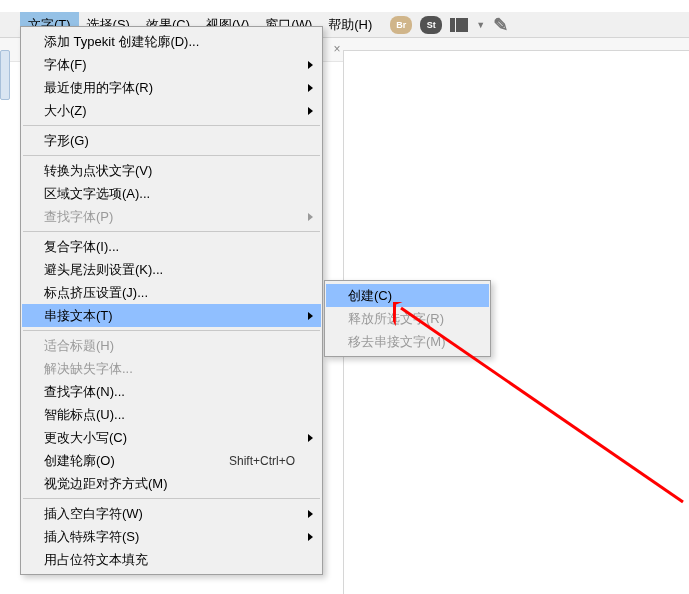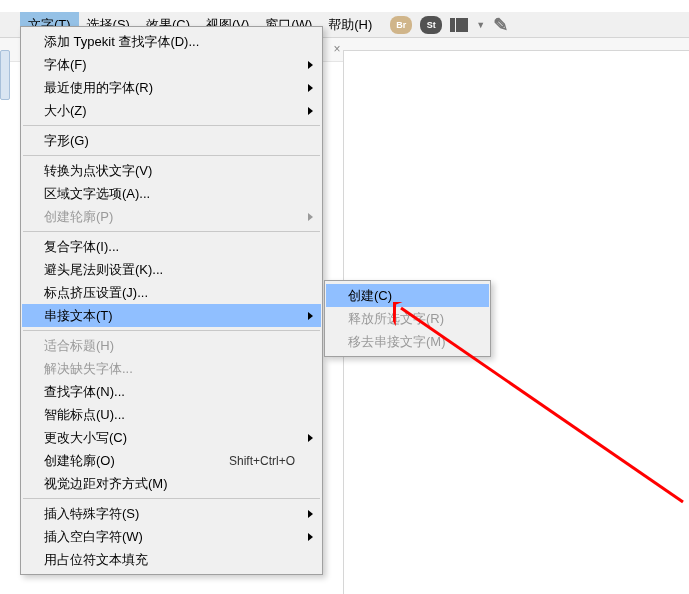--- a/index.html
+++ b/index.html
@@ -172,21 +172,21 @@
 
 <div class="strip2"></div>
 <div class="tab-x">
     <span>×</span>
   </div>
 <div class="work-area"></div>
 <div class="left-gutter"></div>
 
 <div class="dropdown">
   <div class="menu-row">
-      <span class="label">添加 Typekit 查找字体(D)...</span>
+      <span class="label">添加 Typekit 创建轮廓(D)...</span>
     </div>
   <div class="menu-row">
       <span class="label">字体(F)</span>
       <span class="sub-arrow"></span>
     </div>
   <div class="menu-row">
       <span class="label">最近使用的字体(R)</span>
       <span class="sub-arrow"></span>
     </div>
   <div class="menu-row">
@@ -198,21 +198,21 @@
       <span class="label">字形(G)</span>
     </div>
   <div class="menu-sep"></div>
   <div class="menu-row">
       <span class="label">转换为点状文字(V)</span>
     </div>
   <div class="menu-row">
       <span class="label">区域文字选项(A)...</span>
     </div>
   <div class="menu-row disabled">
-      <span class="label">创建轮廓(P)</span>
+      <span class="label">查找字体(P)</span>
       <span class="sub-arrow"></span>
     </div>
   <div class="menu-sep"></div>
   <div class="menu-row">
       <span class="label">复合字体(I)...</span>
     </div>
   <div class="menu-row">
       <span class="label">避头尾法则设置(K)...</span>
     </div>
   <div class="menu-row">
@@ -241,25 +241,25 @@
     </div>
   <div class="menu-row">
       <span class="label">创建轮廓(O)</span>
       <span class="shortcut">Shift+Ctrl+O</span>
     </div>
   <div class="menu-row">
       <span class="label">视觉边距对齐方式(M)</span>
     </div>
   <div class="menu-sep"></div>
   <div class="menu-row">
+      <span class="label">插入空白字符(W)</span>
+      <span class="sub-arrow"></span>
+    </div>
+  <div class="menu-row">
       <span class="label">插入特殊字符(S)</span>
-      <span class="sub-arrow"></span>
-    </div>
-  <div class="menu-row">
-      <span class="label">插入空白字符(W)</span>
       <span class="sub-arrow"></span>
     </div>
   <div class="menu-row">
       <span class="label">用占位符文本填充</span>
     </div>
 
 </div>
 
 <div class="submenu">
   <div class="menu-row highlight">

